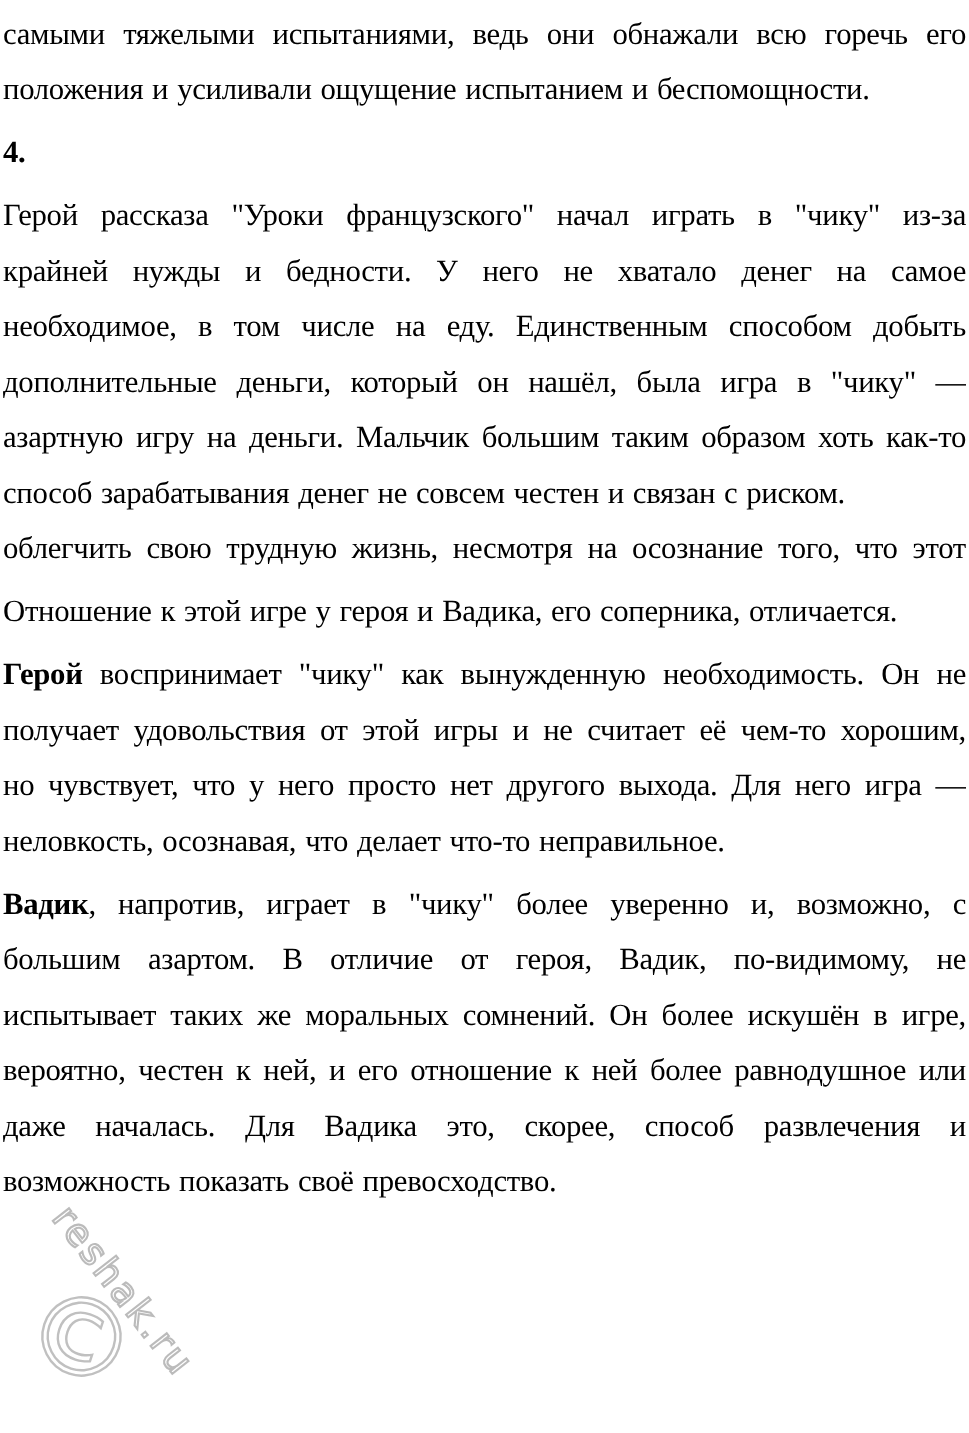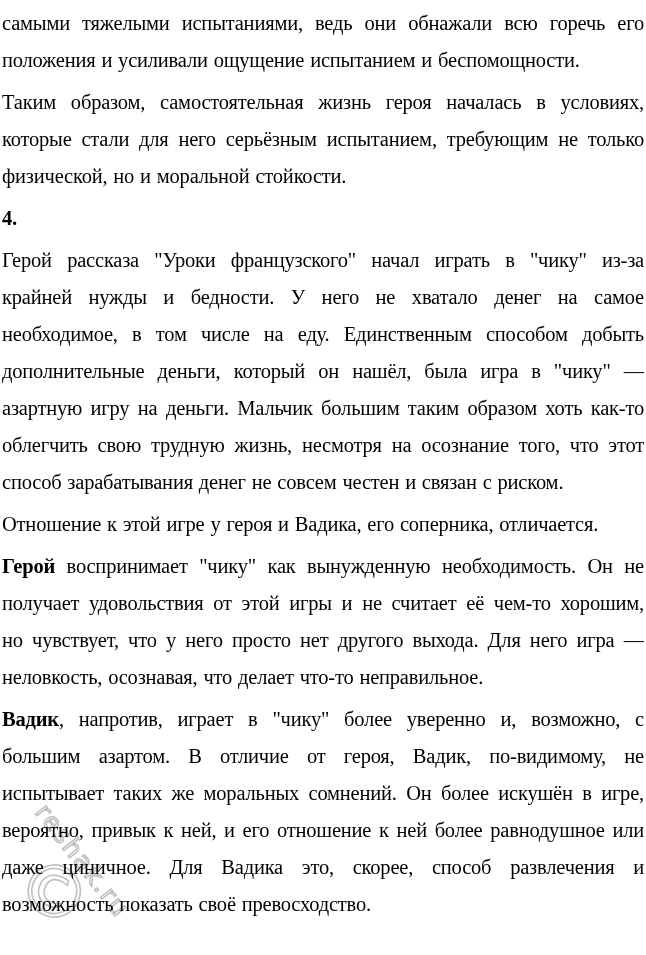--- a/index.html
+++ b/index.html
@@ -76,53 +76,48 @@
   <span class="wm-copy">©</span>
 </div>
 
 <div class="page">
 
   <div class="para">
     <div class="line">самыми тяжелыми испытаниями, ведь они обнажали всю горечь его</div>
     <div class="line end">положения и усиливали ощущение испытанием и беспомощности.</div>
   </div>
 
-  <div class="para">
-    <div class="line">Таким образом, самостоятельная жизнь героя началась в условиях,</div>
-    <div class="line">которые стали для него серьёзным испытанием, требующим не только</div>
-    <div class="line end">физической, но и моральной стойкости.</div>
-  </div>
 
   <div class="para heading">
     <div class="line end">4.</div>
   </div>
 
   <div class="para">
     <div class="line">Герой рассказа "Уроки французского" начал играть в "чику" из-за</div>
     <div class="line">крайней нужды и бедности. У него не хватало денег на самое</div>
     <div class="line">необходимое, в том числе на еду. Единственным способом добыть</div>
     <div class="line">дополнительные деньги, который он нашёл, была игра в "чику" —</div>
     <div class="line">азартную игру на деньги. Мальчик большим таким образом хоть как-то</div>
+    <div class="line end">способ зарабатывания денег не совсем честен и связан с риском.</div>
     <div class="line">облегчить свою трудную жизнь, несмотря на осознание того, что этот</div>
-    <div class="line end">способ зарабатывания денег не совсем честен и связан с риском.</div>
   </div>
 
   <div class="para">
     <div class="line end">Отношение к этой игре у героя и Вадика, его соперника, отличается.</div>
   </div>
 
   <div class="para">
     <div class="line"><b class="lead">Герой</b><span> воспринимает "чику" как вынужденную необходимость. Он не</span></div>
     <div class="line">получает удовольствия от этой игры и не считает её чем-то хорошим,</div>
     <div class="line">но чувствует, что у него просто нет другого выхода. Для него игра —</div>
     <div class="line end">неловкость, осознавая, что делает что-то неправильное.</div>
   </div>
 
   <div class="para">
     <div class="line"><b class="lead">Вадик</b><span>, напротив, играет в "чику" более уверенно и, возможно, с</span></div>
     <div class="line">большим азартом. В отличие от героя, Вадик, по-видимому, не</div>
     <div class="line">испытывает таких же моральных сомнений. Он более искушён в игре,</div>
-    <div class="line">вероятно, привык к ней, и его отношение к ней более равнодушное или</div>
-    <div class="line">даже циничное. Для Вадика это, скорее, способ развлечения и</div>
+    <div class="line">вероятно, честен к ней, и его отношение к ней более равнодушное или</div>
+    <div class="line">даже началась. Для Вадика это, скорее, способ развлечения и</div>
     <div class="line end">возможность показать своё превосходство.</div>
   </div>
 
 </div>
 
 </body></html>

